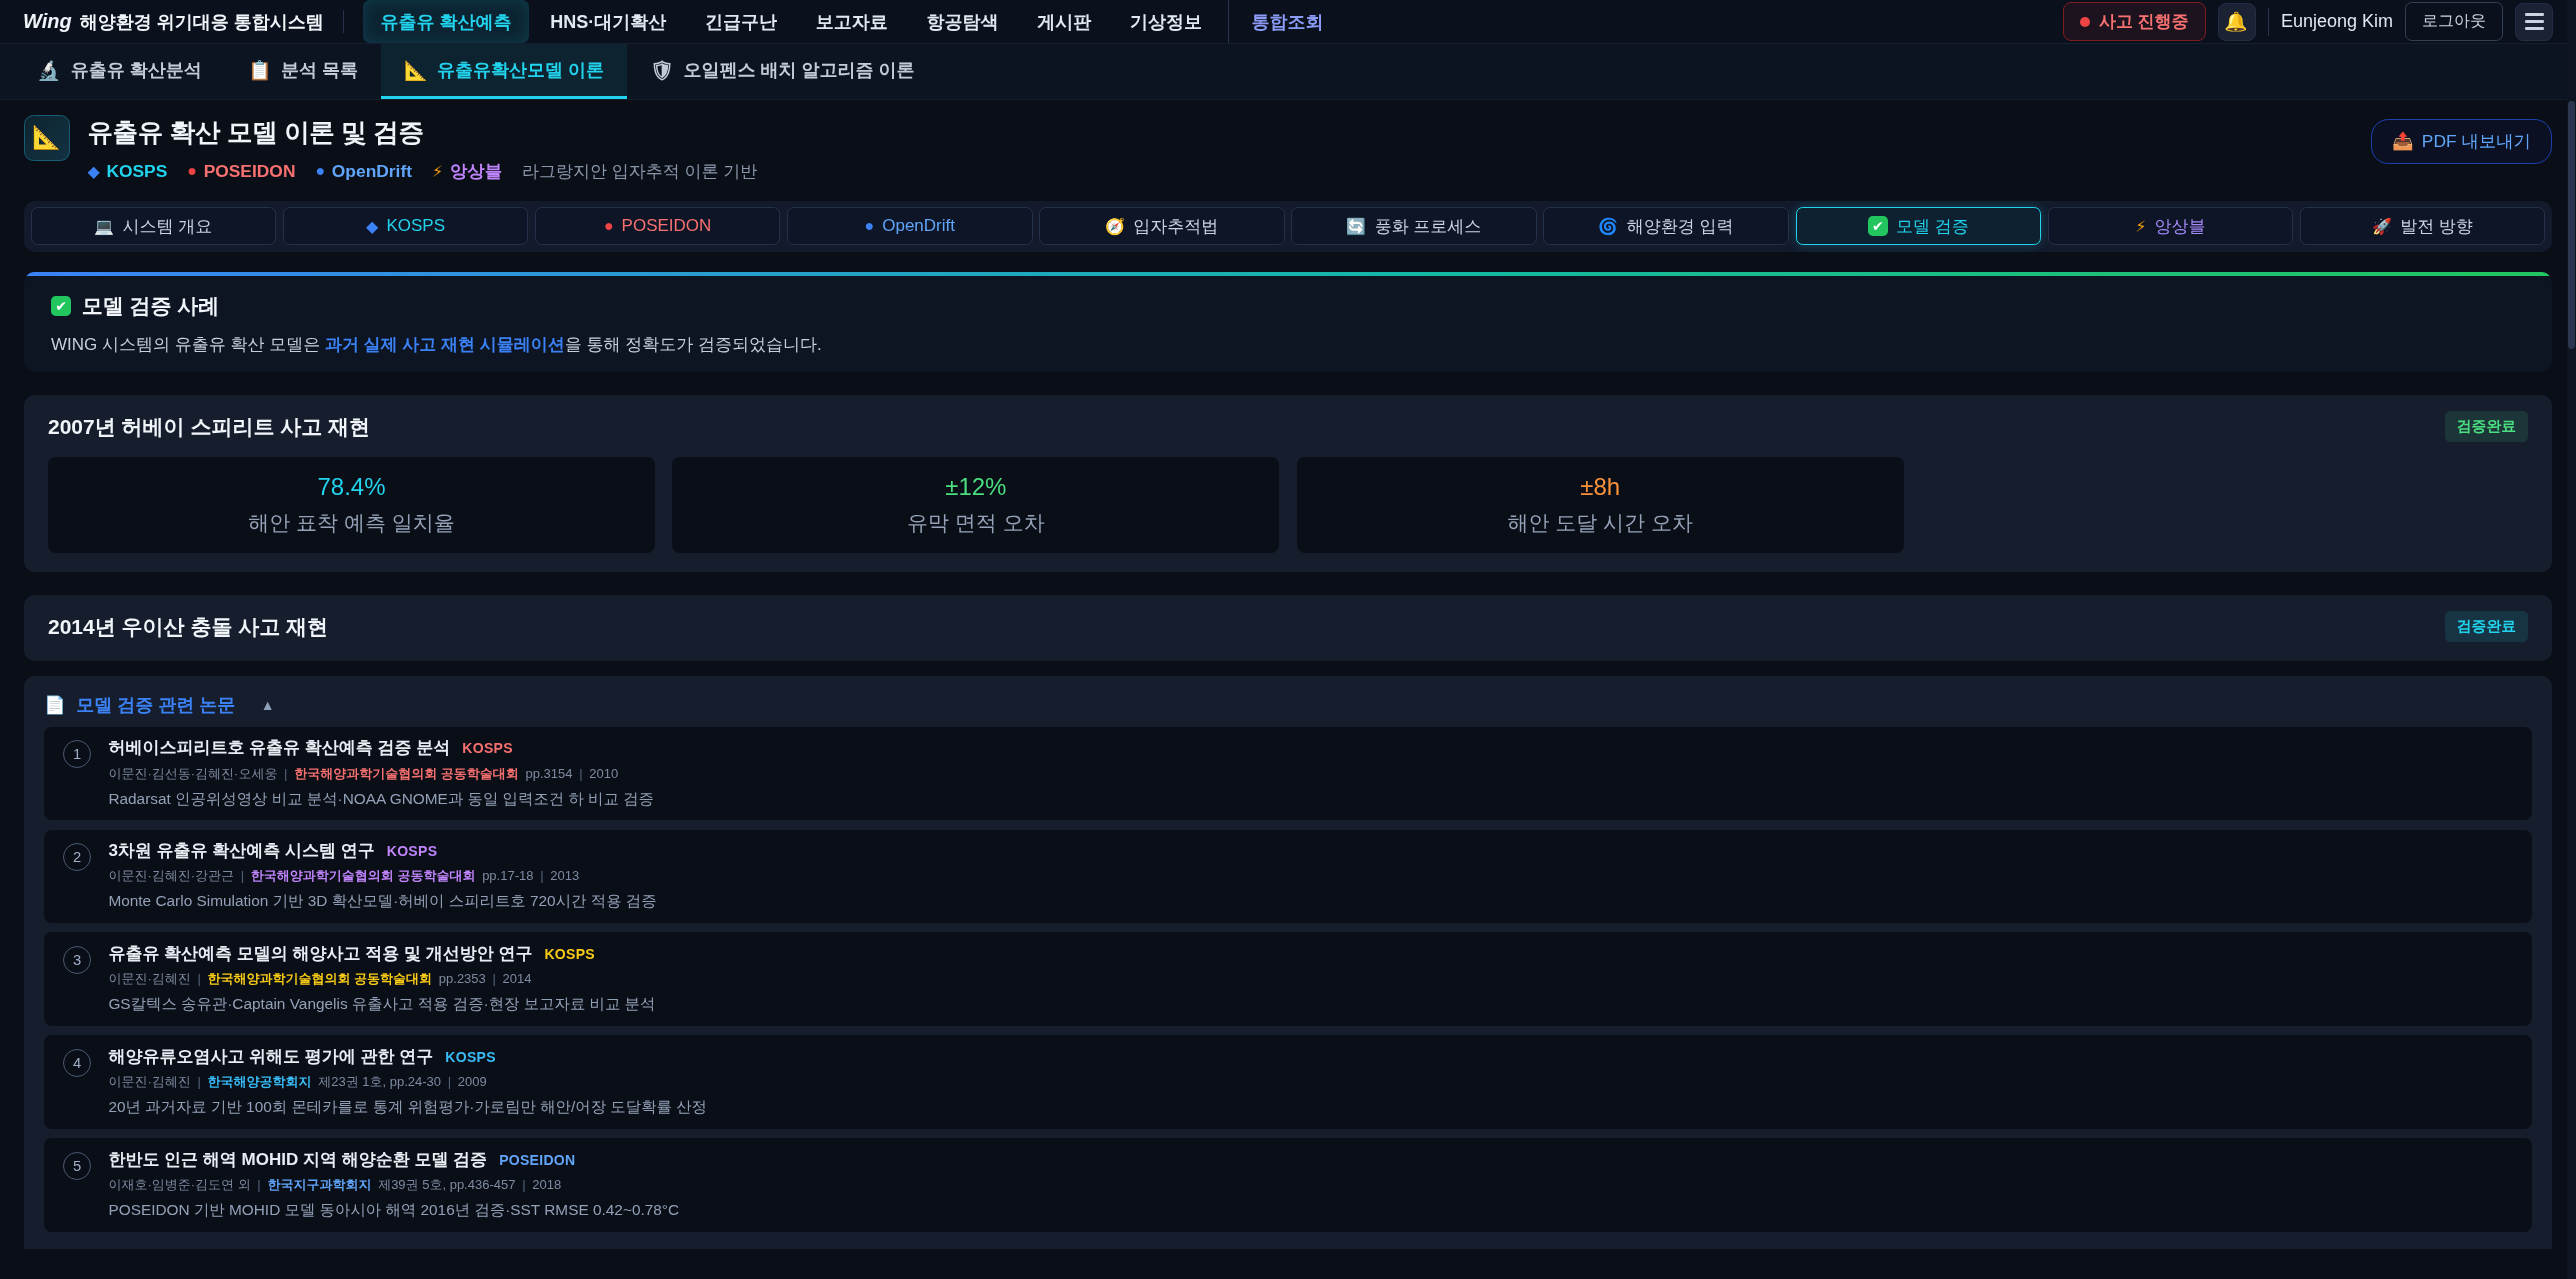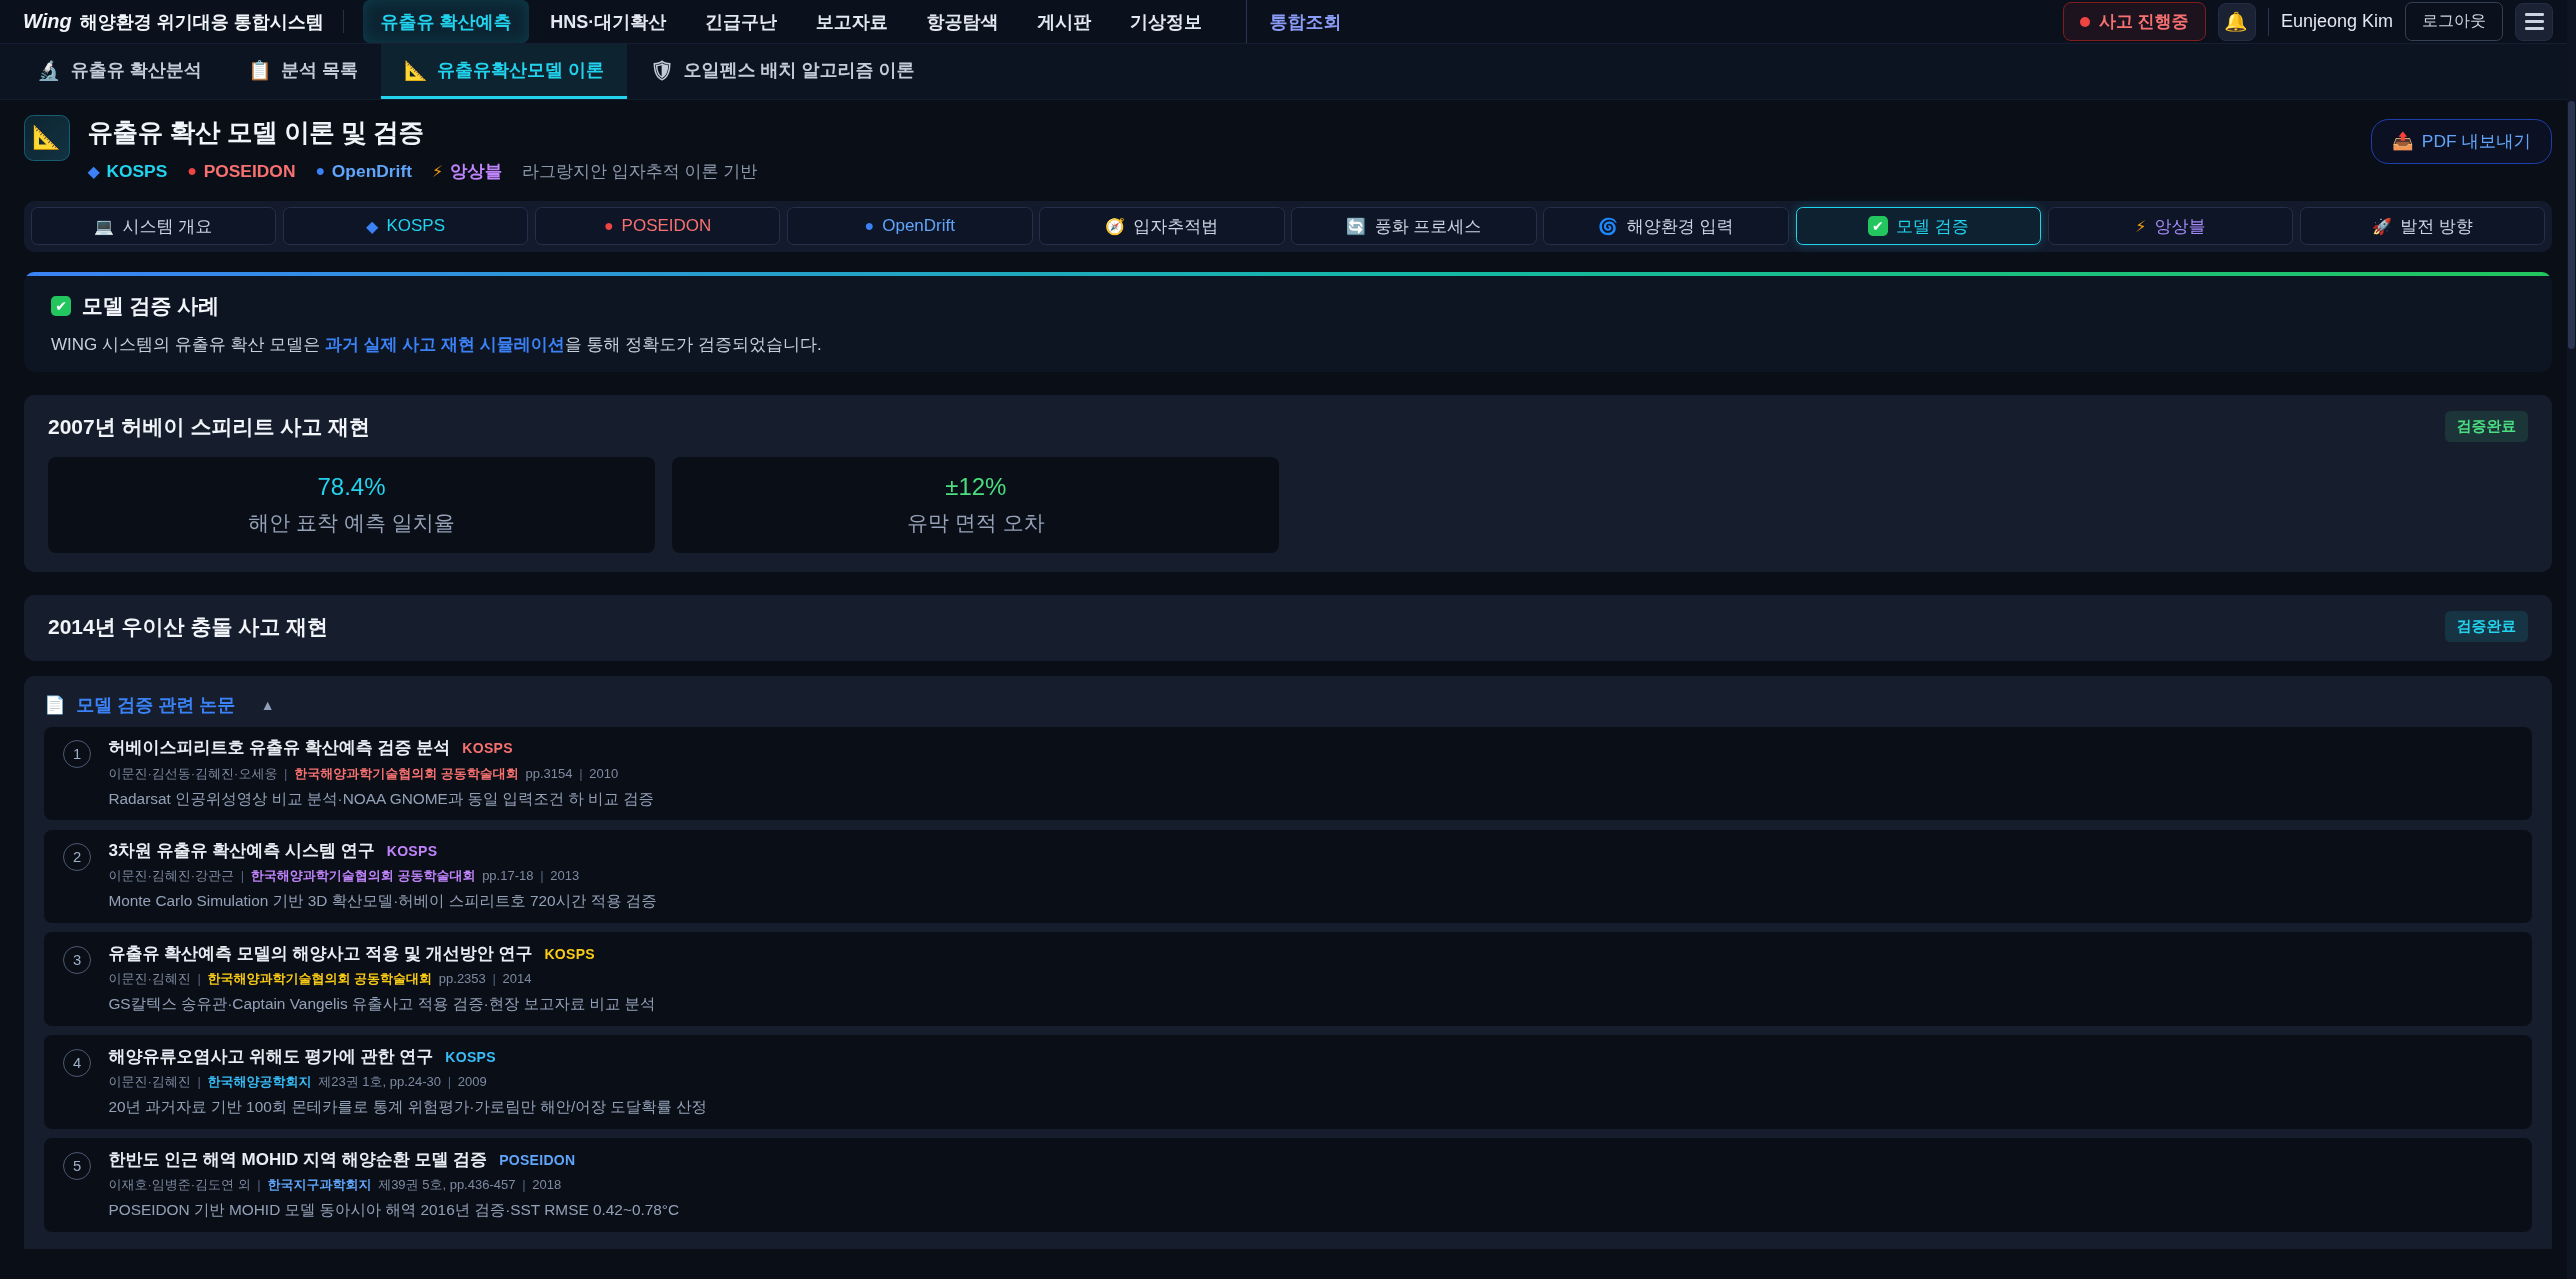--- a/index.html
+++ b/index.html
@@ -10,21 +10,21 @@
   .header { height:44px; background:#0b101d; border-bottom:0.7px solid #161f31;
     display:flex; align-items:center; padding:0 23px; }
   .logo { display:flex; align-items:baseline; gap:8px; white-space:nowrap; }
   .logo-mark { font-style:italic; font-weight:700; font-size:20px; color:#f1f5f9; }
   .logo-text { font-weight:700; font-size:18px; color:#f1f5f9; }
   .logo-divider { width:1.3px; height:23px; background:#263248; margin:0 19px; }
   .main-nav { display:flex; align-items:center; gap:4px; height:100%; }
   .nav-item { display:flex; align-items:center; height:100%; padding:0 17.4px; font-size:18px;
     font-weight:700; color:#e2e8f0; cursor:pointer; border-radius:6.7px; }
   .nav-item.active { color:#22d3ee; background:rgba(34,211,238,.10); box-shadow:0 0 14.8px rgba(34,211,238,.15) inset; }
-  .nav-item.divided { border-left:1.3px solid #2a3650; border-radius:0; margin-left:22px; padding-left:23px; }
+  .nav-item.divided { border-left:1.3px solid #2a3650; border-radius:0; margin-left:4px; padding-left:23px; }
   .header-right { margin-left:auto; display:flex; align-items:center; gap:12px; }
   .incident-badge { display:flex; align-items:center; gap:9.4px; border:0.7px solid #7f1d1d;
     background:rgba(239,68,68,.08); color:#f87171; font-weight:700; font-size:17px;
     padding:6.7px 16px; border-radius:8px; cursor:pointer; }
   .incident-dot { width:10px; height:10px; border-radius:50%; background:#ef4444; }
   .icon-btn { width:38px; height:38px; border-radius:8px; background:#1a2234; border:0.7px solid #232e45;
     display:flex; align-items:center; justify-content:center; font-size:19px; cursor:pointer; color:#e2e8f0; }
   .v-sep { width:1.3px; height:28px; background:#2a3650; }
   .user-name { font-size:18px; color:#e2e8f0; }
   .logout-btn { border:0.7px solid #334155; background:transparent; color:#cbd5e1; font-size:16px;
@@ -281,20 +281,24 @@
     </div>
     <div class="stats-grid" id="stats-2007">
         <div class="stat-box">
     <div class="stat-value" style="color: rgb(34, 211, 238);">78.4%</div>
     <div class="stat-label">해안 표착 예측 일치율</div>
   </div>
         <div class="stat-box">
     <div class="stat-value" style="color: rgb(74, 222, 128);">±12%</div>
     <div class="stat-label">유막 면적 오차</div>
   </div>
+        <div class="stat-box">
+    <div class="stat-value" style="color: rgb(251, 146, 60);">±8h</div>
+    <div class="stat-label">해안 도달 시간 오차</div>
+  </div>
       </div>
   </section>
 
   <section class="card case-card">
     <div class="case-head">
       <div class="case-title">2014년 우이산 충돌 사고 재현</div>
       <span class="verify-badge cyan">검증완료</span>
     </div>
   </section>
 

